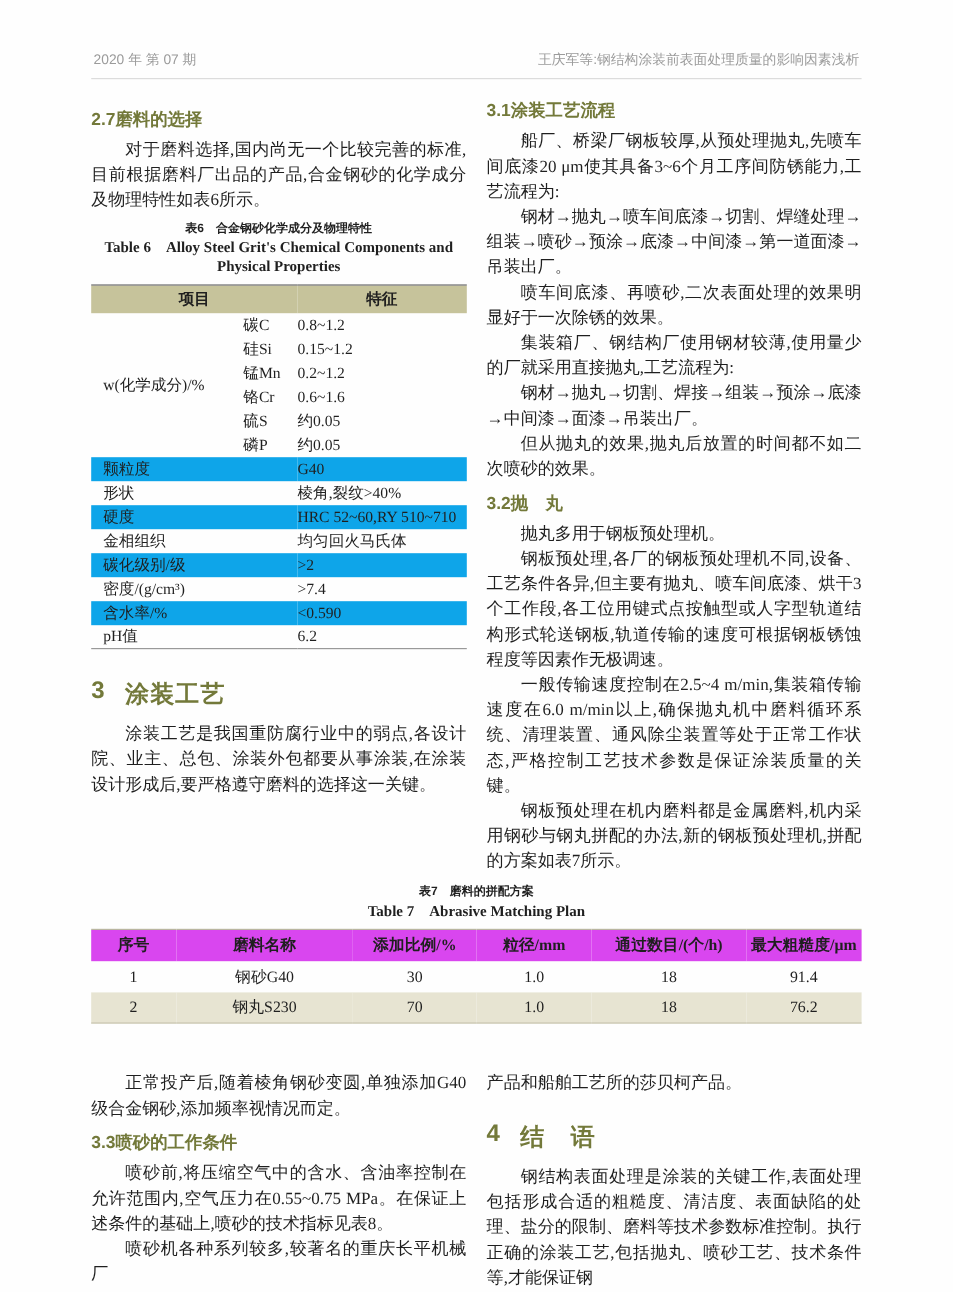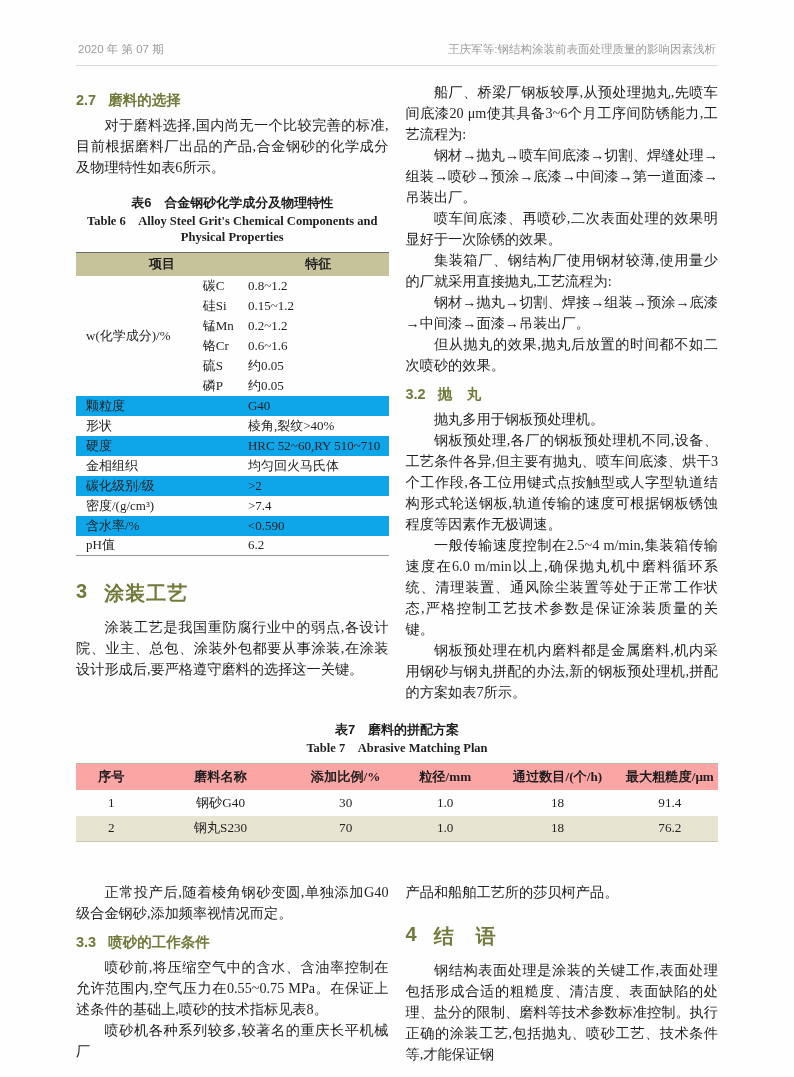--- a/index.html
+++ b/index.html
@@ -25,51 +25,51 @@
   .cols.bottom { margin-top:40px; }
   .col { flex:1; min-width:0; }
   p.body {
     font-size:14.2px; line-height:21px;
     text-align:justify;
   }
   p.indent { text-indent:2em; }
   h3.sub {
     font-family:"Liberation Sans","DejaVu Sans",sans-serif;
     font-size:14.5px; color:#73793a; font-weight:bold;
-    display:flex; gap:12px; line-height:22px; margin:7px 0 4px;
+    display:flex; gap:0; line-height:22px; margin:7px 0 4px;
   }
   h2.big {
     font-family:"Liberation Sans","DejaVu Sans",sans-serif;
     font-size:20px; color:#73793a; font-weight:bold;
     display:flex; gap:16px; margin:24px 0 10px; letter-spacing:1px;
   }
   .tbl-title-cn {
     font-family:"Liberation Sans","DejaVu Sans",sans-serif;
-    font-size:13px; font-weight:bold; text-align:center; margin-top:16px;
+    font-size:10px; font-weight:bold; text-align:center; margin-top:5px;
   }
   .tbl-title-en {
     font-size:12.5px; font-weight:bold; text-align:center;
     line-height:16px; margin:1px auto 7px;
   }
   table { width:100%; border-collapse:collapse; font-size:13px; }
   th,td { font-weight:normal; }
   
   #table6 { border-top:1px solid #6b6b6b; border-bottom:1px solid #999; }
   #table6 tr.t-head { background:#c6c39b; }
   #table6 tr.t-head th { height:23px; font-weight:bold; text-align:center;margin-left:10px; }
   #table6 td { height:20px; }
   #table6 td.c-item { text-align:left; padding-left:10px; }
   #table6 td.c-group { text-align:left; padding-left:10px; vertical-align:middle; }
   #table6 td.c-sub { text-align:left; padding-left:8px; }
   #table6 td.c-val { text-align:left; }
   #table6 tr.shade { background:#0ea5e9; }
   
   .t7-wrap { margin-top:2px; }
   #table7 { border-top:1px solid #b9b6a0; border-bottom:1px solid #c9c6b2; font-size:13.2px; }
-  #table7 tr.t-head { background:#fca5a5; }
+  #table7 tr.t-head { background:#d946ef; }
   #table7 th { height:26px; font-weight:bold; text-align:center; }
   #table7 td { height:26px; text-align:center; }
   #table7 tr.shade { background:#e7e4d2; }
 </style>
 </head>
 <body>
 
 <div class="page">
 
   <div class="pg-header">
@@ -159,20 +159,24 @@
       </table>
 
       <h2 class="big">
         <span>3</span>
         <span>涂装工艺</span>
       </h2>
       <p class="body indent">涂装工艺是我国重防腐行业中的弱点,各设计院、业主、总包、涂装外包都要从事涂装,在涂装设计形成后,要严格遵守磨料的选择这一关键。</p>
     </div>
 
     <div class="col">
+      <h3 class="sub" style="margin-top:0;">
+        <span>3.1</span>
+        <span>涂装工艺流程</span>
+      </h3>
       <p class="body indent">船厂、桥梁厂钢板较厚,从预处理抛丸,先喷车间底漆20 μm使其具备3~6个月工序间防锈能力,工艺流程为:</p>
       <p class="body indent">钢材→抛丸→喷车间底漆→切割、焊缝处理→组装→喷砂→预涂→底漆→中间漆→第一道面漆→吊装出厂。</p>
       <p class="body indent">喷车间底漆、再喷砂,二次表面处理的效果明显好于一次除锈的效果。</p>
       <p class="body indent">集装箱厂、钢结构厂使用钢材较薄,使用量少的厂就采用直接抛丸,工艺流程为:</p>
       <p class="body indent">钢材→抛丸→切割、焊接→组装→预涂→底漆→中间漆→面漆→吊装出厂。</p>
       <p class="body indent">但从抛丸的效果,抛丸后放置的时间都不如二次喷砂的效果。</p>
 
       <h3 class="sub">
         <span>3.2</span>
         <span>抛　丸</span>

